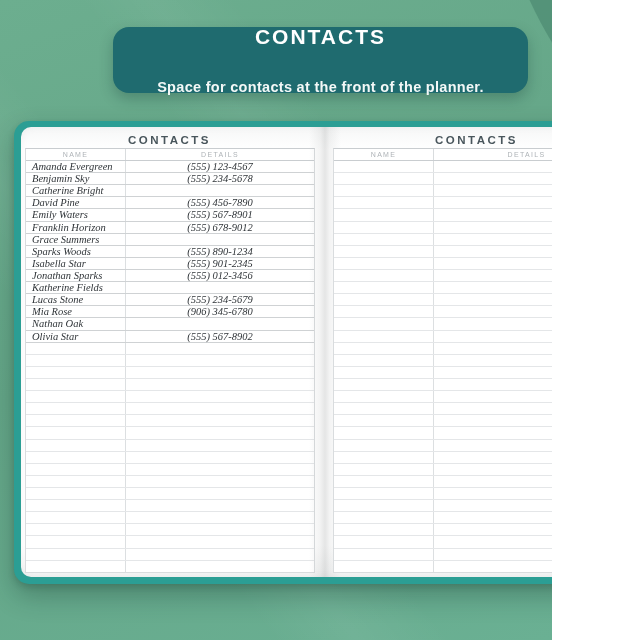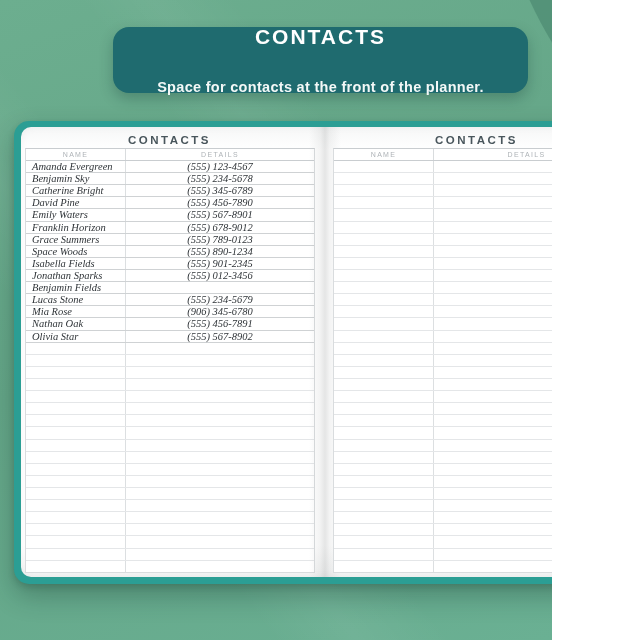--- a/index.html
+++ b/index.html
@@ -91,64 +91,61 @@
               <div class="tr filled">
                 <div class="td name">Amanda Evergreen</div>
                 <div class="td details">(555) 123-4567</div>
               </div>
               <div class="tr filled">
                 <div class="td name">Benjamin Sky</div>
                 <div class="td details">(555) 234-5678</div>
               </div>
               <div class="tr filled">
                 <div class="td name">Catherine Bright</div>
-                <div class="td details">(555) 345-6789</div>
               </div>
               <div class="tr filled">
                 <div class="td name">David Pine</div>
                 <div class="td details">(555) 456-7890</div>
               </div>
               <div class="tr filled">
                 <div class="td name">Emily Waters</div>
                 <div class="td details">(555) 567-8901</div>
               </div>
               <div class="tr filled">
                 <div class="td name">Franklin Horizon</div>
                 <div class="td details">(555) 678-9012</div>
               </div>
               <div class="tr filled">
                 <div class="td name">Grace Summers</div>
-                <div class="td details">(555) 789-0123</div>
-              </div>
-              <div class="tr filled">
-                <div class="td name">Space Woods</div>
+              </div>
+              <div class="tr filled">
+                <div class="td name">Sparks Woods</div>
                 <div class="td details">(555) 890-1234</div>
               </div>
               <div class="tr filled">
-                <div class="td name">Isabella Fields</div>
+                <div class="td name">Isabella Star</div>
                 <div class="td details">(555) 901-2345</div>
               </div>
               <div class="tr filled">
                 <div class="td name">Jonathan Sparks</div>
                 <div class="td details">(555) 012-3456</div>
               </div>
               <div class="tr filled">
-                <div class="td name">Benjamin Fields</div>
+                <div class="td name">Katherine Fields</div>
               </div>
               <div class="tr filled">
                 <div class="td name">Lucas Stone</div>
                 <div class="td details">(555) 234-5679</div>
               </div>
               <div class="tr filled">
                 <div class="td name">Mia Rose</div>
                 <div class="td details">(906) 345-6780</div>
               </div>
               <div class="tr filled">
                 <div class="td name">Nathan Oak</div>
-                <div class="td details">(555) 456-7891</div>
               </div>
               <div class="tr filled">
                 <div class="td name">Olivia Star</div>
                 <div class="td details">(555) 567-8902</div>
               </div>
               <div class="tr">
                 <div class="td name"></div>
                 <div class="td details"></div>
               </div>
               <div class="tr">

